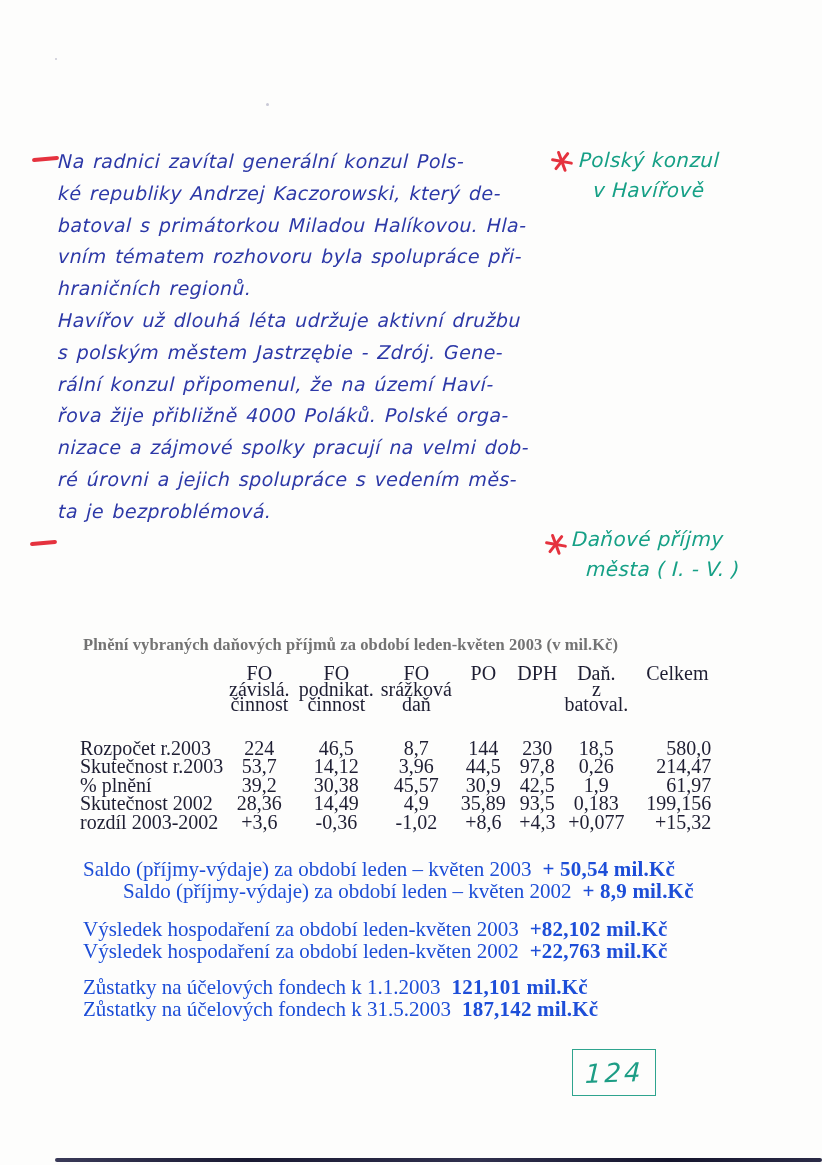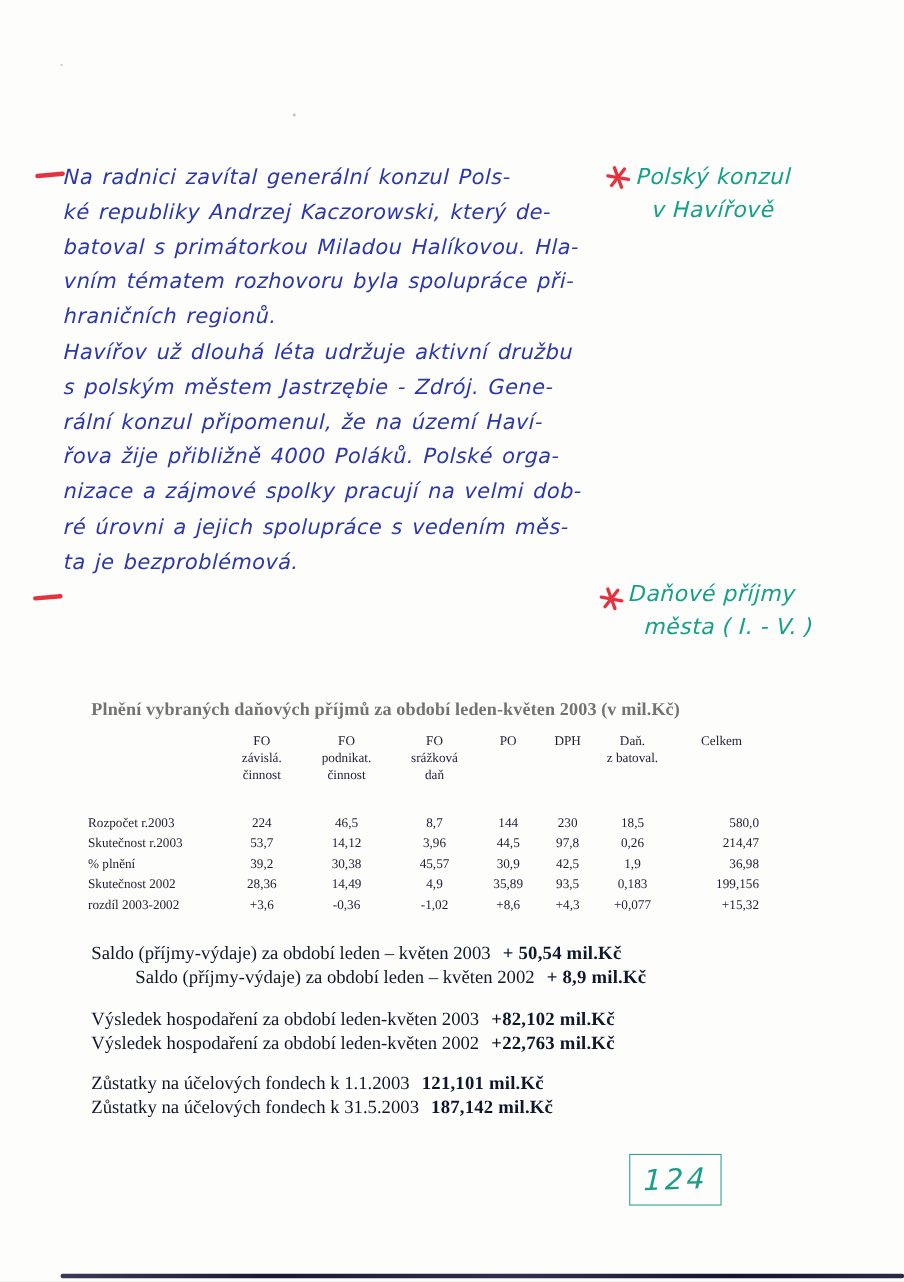--- a/index.html
+++ b/index.html
@@ -52,35 +52,35 @@
   .report-title{
     position:absolute;left:83px;top:635px;
     font-size:16.5px;font-weight:bold;color:#737373;
     letter-spacing:0.1px;
   }
   table.tax{
     position:absolute;left:80px;top:666px;
     border-collapse:collapse;color:#1e1e33;
   }
   table.tax th,table.tax td{
-    padding:0;font-weight:normal;font-size:12px;
+    padding:0;font-weight:normal;font-size:20px;
   }
   table.tax thead th{
     vertical-align:top;text-align:center;line-height:15.5px;
     padding-bottom:26px;
   }
   table.tax tbody td{
     text-align:center;height:18.6px;line-height:18.6px;white-space:nowrap;
   }
   table.tax tbody td.rowlabel{text-align:left;}
   table.tax tbody td.celkem{text-align:right;padding-right:14px;}
   .summary-layer{position:absolute;inset:0;}
   .summary-line{
     position:absolute;left:83px;white-space:nowrap;
-    font-size:17px;color:#0f172a;
+    font-size:21px;color:#1d4ed8;
   }
   .summary-line b{margin-left:11px;letter-spacing:0.2px;}
   
   .pagenum-box{
     position:absolute;left:572px;top:1049px;width:82px;height:45px;
     border:1.6px solid #2fa48e;
     display:flex;align-items:center;justify-content:center;
   }
   .pagenum{
     font-family:"DejaVu Sans", sans-serif;font-style:italic;
@@ -205,21 +205,21 @@
           <td class="celkem">214,47</td>
         </tr>
         <tr>
           <td class="rowlabel">% plnění</td>
           <td>39,2</td>
           <td>30,38</td>
           <td>45,57</td>
           <td>30,9</td>
           <td>42,5</td>
           <td>1,9</td>
-          <td class="celkem">36,98</td>
+          <td class="celkem">61,97</td>
         </tr>
         <tr>
           <td class="rowlabel">Skutečnost 2002</td>
           <td>28,36</td>
           <td>14,49</td>
           <td>4,9</td>
           <td>35,89</td>
           <td>93,5</td>
           <td>0,183</td>
           <td class="celkem">199,156</td>

